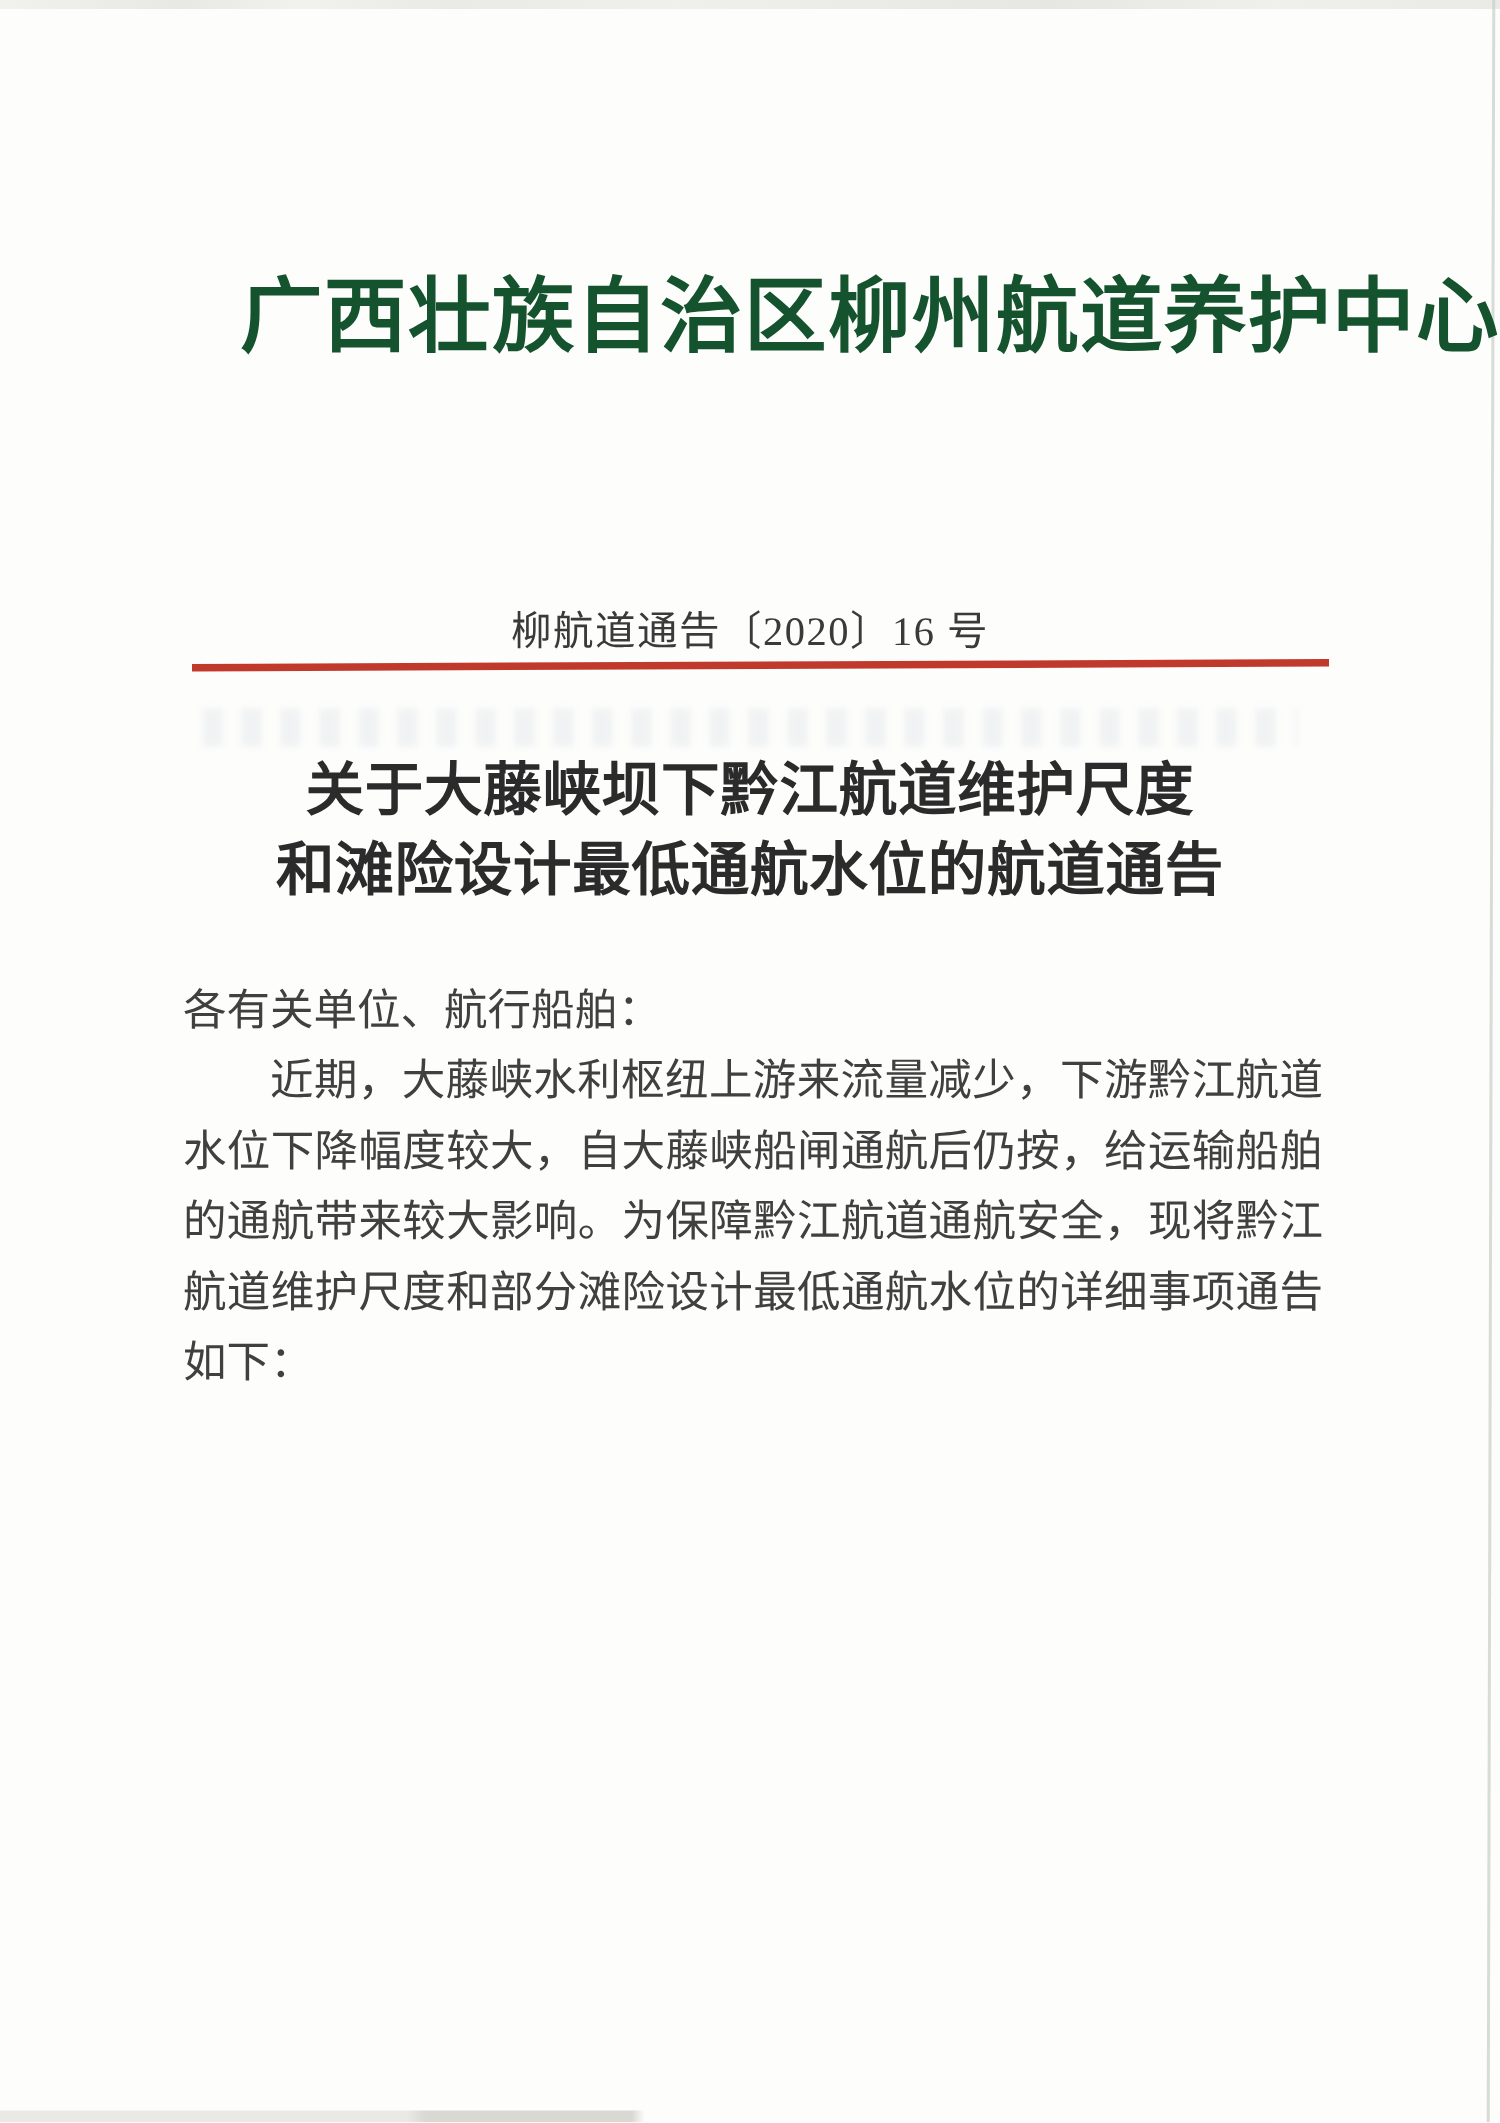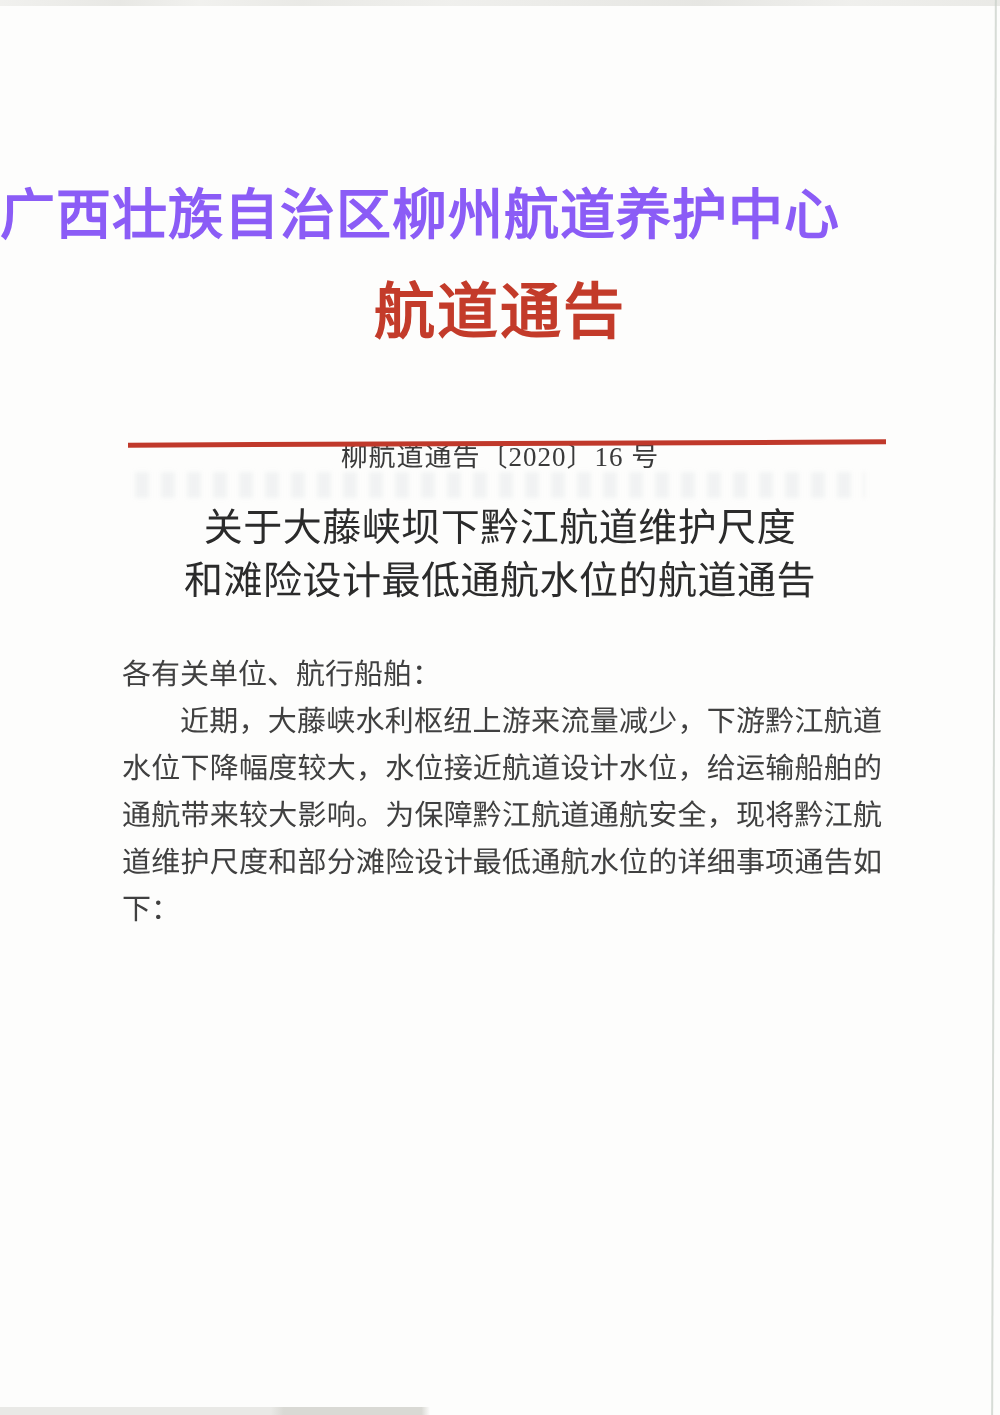--- a/index.html
+++ b/index.html
@@ -49,65 +49,65 @@
       rgba(190,198,205,0.18) 0 14px,
       rgba(255,255,255,0) 14px 26px);
     filter: blur(2px);
     pointer-events: none;
   }
   
   .org-line1 {
     position: absolute;
     top: 183px; left: 0;
     width: 100%;
-    text-align: left;
+    text-align: right;
     font-size: 55px;
     line-height: 66px;
     font-weight: bold;
-    color: #8b5cf6;
+    color: #14532d;
     letter-spacing: 1px;
     white-space: nowrap;
+    font-family: Liberation Mono, monospace;
   }
   .org-line2 {
     position: absolute;
     top: 278px; left: 0;
     width: 100%;
     text-align: center;
     font-size: 61px;
     line-height: 70px;
     font-weight: bold;
     color: #c33b2a;
     letter-spacing: 2px;
   }
   .doc-number {
     position: absolute;
     top: 399px; left: 0;
     width: 100%;
     text-align: center;
     font-size: 27px;
     color: #3a3a3a;
     letter-spacing: 1px;
-    margin-top: 36px;
   }
   .red-rule {
     position: absolute;
     top: 441px; left: 128px;
     width: 758px; height: 5px;
     background: #c0392b;
     transform: rotate(-0.25deg);
   }
   
   .notice-title {
     position: absolute;
     top: 501px; left: 0;
     width: 100%;
     text-align: center;
     font-size: 39px;
     line-height: 53px;
-    font-weight: normal;
+    font-weight: bold;
     color: #2b2b2b;
     letter-spacing: 0.5px;
   }
   
   .body-block {
     position: absolute;
     top: 651px; left: 122px;
     width: 760px;
     font-size: 29px;
     line-height: 47px;
@@ -127,29 +127,28 @@
 
 <div class="page">
 
   <div class="scan-top-strip"></div>
   <div class="scan-right-edge"></div>
   <div class="scan-bottom-strip"></div>
   <div class="bleed-artifact"></div>
 
   <div class="org-line1">广西壮族自治区柳州航道养护中心</div>
 
-  <div class="org-line2">航道通告</div>
 
   <div class="doc-number">柳航道通告〔2020〕16 号</div>
 
   <div class="red-rule"></div>
 
   <div class="notice-title">
     <div>关于大藤峡坝下黔江航道维护尺度</div>
     <div>和滩险设计最低通航水位的航道通告</div>
   </div>
 
   <div class="body-block">
     <p class="salutation">各有关单位、航行船舶：</p>
-    <p>近期，大藤峡水利枢纽上游来流量减少，下游黔江航道水位下降幅度较大，水位接近航道设计水位，给运输船舶的通航带来较大影响。为保障黔江航道通航安全，现将黔江航道维护尺度和部分滩险设计最低通航水位的详细事项通告如下：</p>
+    <p>近期，大藤峡水利枢纽上游来流量减少，下游黔江航道水位下降幅度较大，自大藤峡船闸通航后仍按，给运输船舶的通航带来较大影响。为保障黔江航道通航安全，现将黔江航道维护尺度和部分滩险设计最低通航水位的详细事项通告如下：</p>
   </div>
 
 </div>
 
 </body></html>

